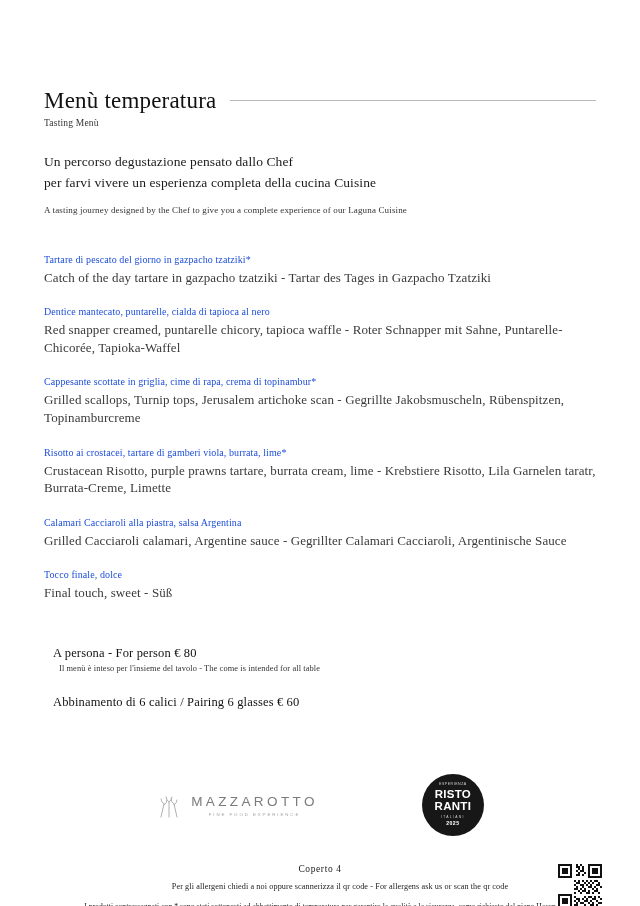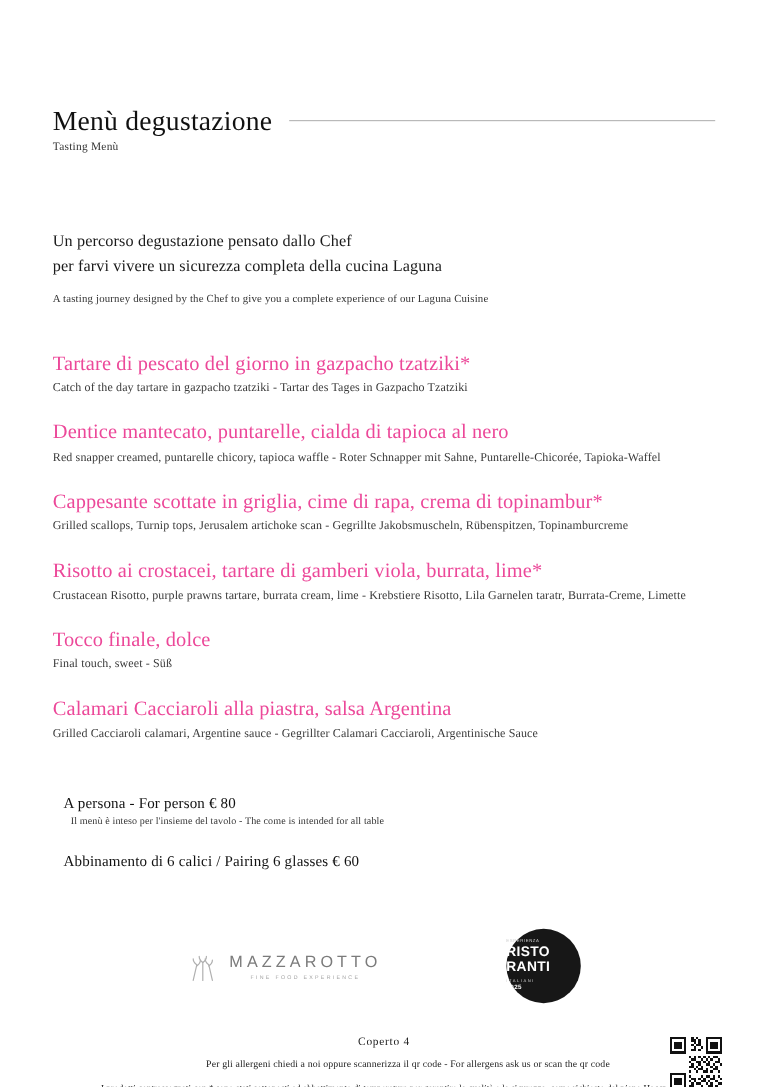--- a/index.html
+++ b/index.html
@@ -45,21 +45,21 @@
   }
   .subtitle {
     font-size: 9.5px;
     color: #333;
     margin-top: 4px;
     letter-spacing: 0.2px;
   }
 
   
   .intro {
-    margin-top: 63px;
+    margin-top: 24px;
   }
   .intro-line {
     font-size: 13.5px;
     color: #1a1a1a;
     line-height: 1.55;
     letter-spacing: 0.1px;
   }
   .intro-en {
     font-size: 9px;
     color: #333;
@@ -68,27 +68,27 @@
   }
 
   
   .courses {
     margin-top: 38px;
   }
   .course {
     margin-bottom: 19px;
   }
   .course-it {
-    font-size: 17px;
-    color: #ec4899;
+    font-size: 10px;
+    color: #1d4ed8;
     letter-spacing: 0.1px;
     line-height: 1.3;
   }
   .course-en {
-    font-size: 10px;
+    font-size: 13px;
     color: #3a3a3a;
     margin-top: 3px;
     letter-spacing: 0.1px;
     line-height: 1.35;
   }
 
   
   .pricing {
     margin-top: 44px;
     padding-left: 9px;
@@ -156,21 +156,21 @@
   }
 
   .ristoranti {
     width: 62px;
     height: 62px;
     border-radius: 50%;
     background: #171717;
     color: #ffffff;
     display: flex;
     flex-direction: column;
-    align-items: flex-start;
+    align-items: center;
     justify-content: center;
     line-height: 1;
   }
   .r-top {
     font-family: "Liberation Sans", sans-serif;
     font-size: 3.6px;
     letter-spacing: 0.5px;
     color: #cfcfcf;
     margin-bottom: 2px;
   }
@@ -231,28 +231,28 @@
     height: 44px;
   }
   .qr svg { display: block; }
 </style>
 </head>
 <body>
 
 <div class="page">
 
   <div class="header">
-    <div class="title">Menù degustazione</div>
+    <div class="title">Menù temperatura</div>
     <div class="title-rule"></div>
   </div>
   <div class="subtitle">Tasting Menù</div>
 
   <div class="intro">
     <div class="intro-line">Un percorso degustazione pensato dallo Chef</div>
-    <div class="intro-line">per farvi vivere un sicurezza completa della cucina Laguna</div>
+    <div class="intro-line">per farvi vivere un esperienza completa della cucina Cuisine</div>
     <div class="intro-en">A tasting journey designed by the Chef to give you a complete experience of our Laguna Cuisine</div>
   </div>
 
   <div class="courses">
     <div class="course">
       <div class="course-it">Tartare di pescato del giorno in gazpacho tzatziki*</div>
       <div class="course-en">Catch of the day tartare in gazpacho tzatziki - Tartar des Tages in Gazpacho Tzatziki</div>
     </div>
     <div class="course">
       <div class="course-it">Dentice mantecato, puntarelle, cialda di tapioca al nero</div>
@@ -260,26 +260,26 @@
     </div>
     <div class="course">
       <div class="course-it">Cappesante scottate in griglia, cime di rapa, crema di topinambur*</div>
       <div class="course-en">Grilled scallops, Turnip tops, Jerusalem artichoke scan - Gegrillte Jakobsmuscheln, Rübenspitzen, Topinamburcreme</div>
     </div>
     <div class="course">
       <div class="course-it">Risotto ai crostacei, tartare di gamberi viola, burrata, lime*</div>
       <div class="course-en">Crustacean Risotto, purple prawns tartare, burrata cream, lime - Krebstiere Risotto, Lila Garnelen taratr, Burrata-Creme, Limette</div>
     </div>
     <div class="course">
+      <div class="course-it">Calamari Cacciaroli alla piastra, salsa Argentina</div>
+      <div class="course-en">Grilled Cacciaroli calamari, Argentine sauce - Gegrillter Calamari Cacciaroli, Argentinische Sauce</div>
+    </div>
+    <div class="course">
       <div class="course-it">Tocco finale, dolce</div>
       <div class="course-en">Final touch, sweet - Süß</div>
-    </div>
-    <div class="course">
-      <div class="course-it">Calamari Cacciaroli alla piastra, salsa Argentina</div>
-      <div class="course-en">Grilled Cacciaroli calamari, Argentine sauce - Gegrillter Calamari Cacciaroli, Argentinische Sauce</div>
     </div>
   </div>
 
   <div class="pricing">
     <div class="price-main">A persona - For person € 80</div>
     <div class="price-note">Il menù è inteso per l'insieme del tavolo - The come is intended for all table</div>
     <div class="pairing">Abbinamento di 6 calici / Pairing 6 glasses € 60</div>
   </div>
 
   <div class="logos">

